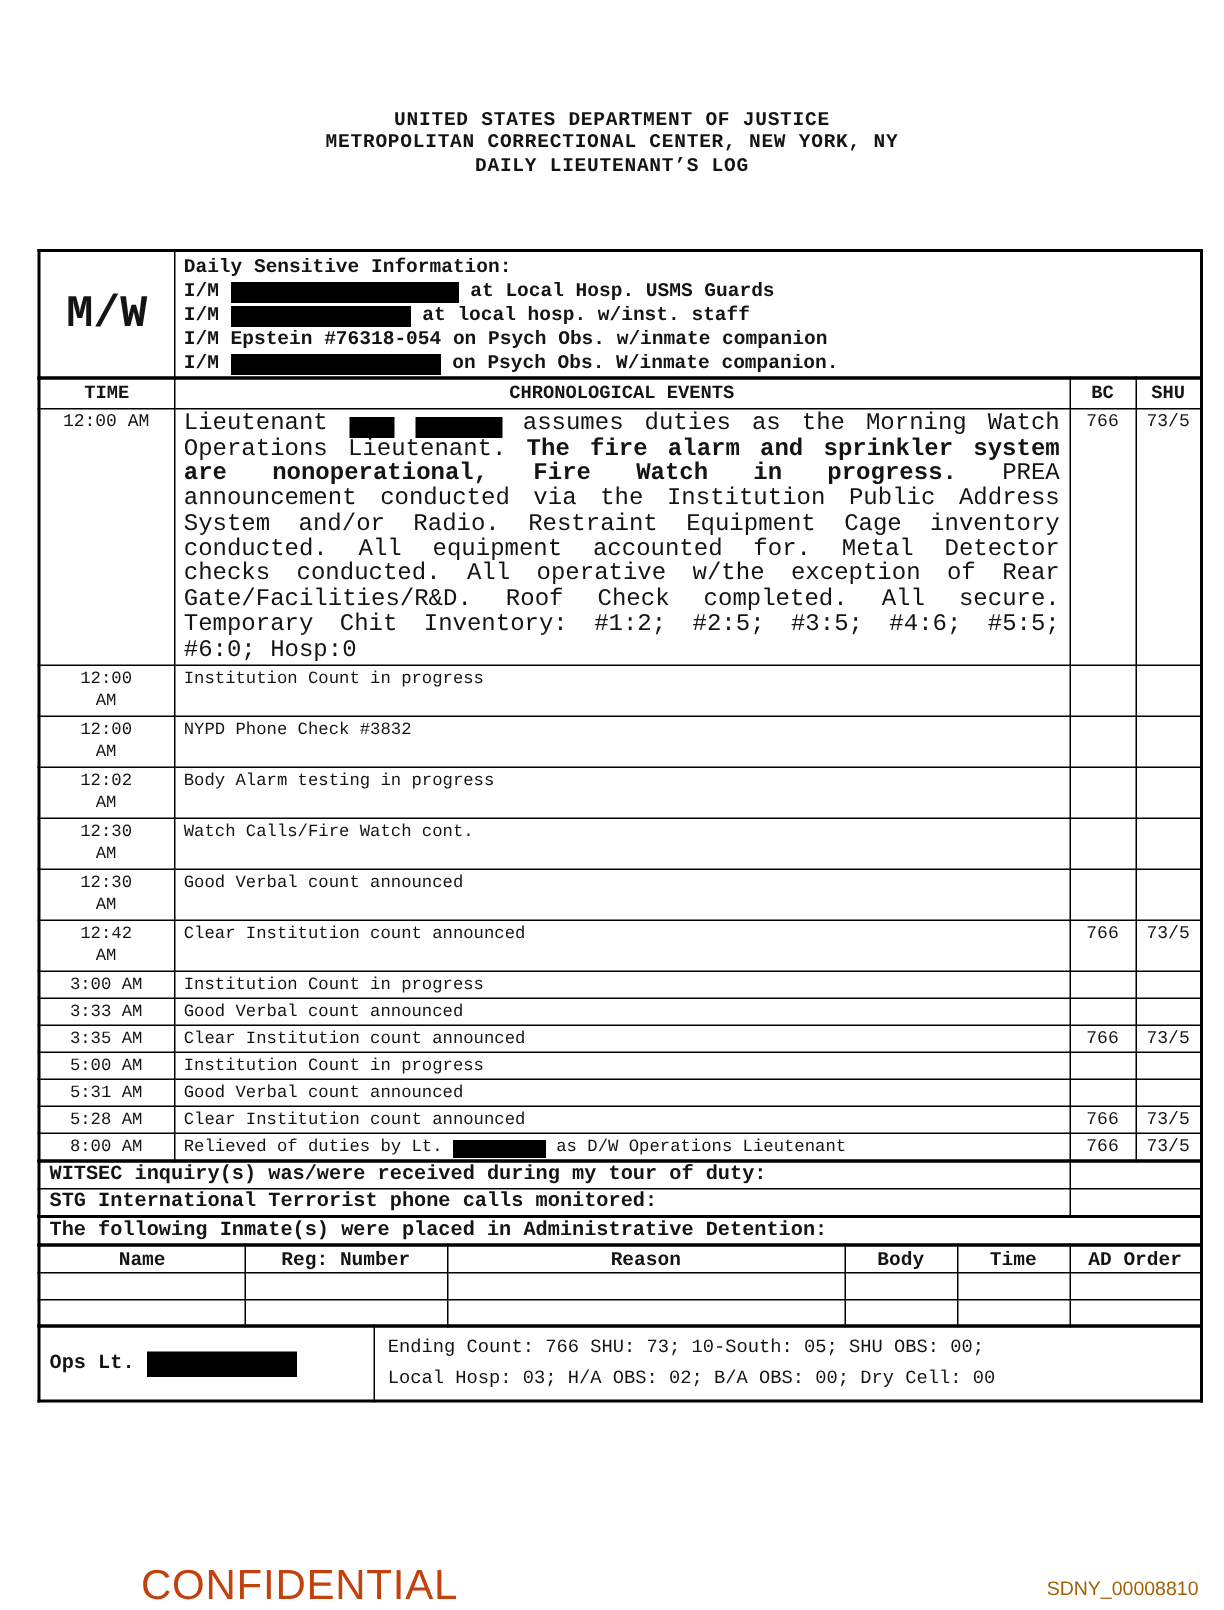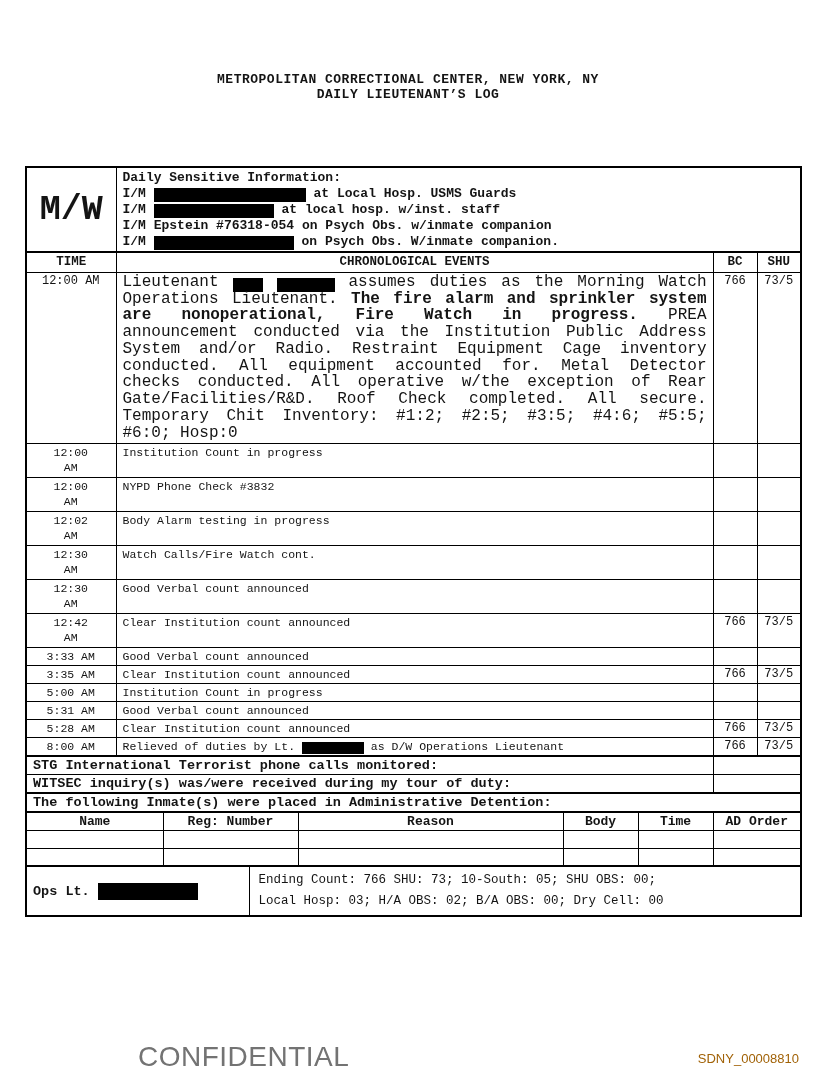--- a/index.html
+++ b/index.html
@@ -19,21 +19,21 @@
   td { border:1px solid #000; vertical-align:top; padding:1px 6px; overflow:hidden; box-sizing:border-box; }
   .bold { font-weight:bold; }
   .center { text-align:center; }
   .f14 { font-size:13.5px; }
 
   
   .t-shift td { height:21px; white-space:nowrap; }
 
   
   .t-sens td { height:82px; }
-  .watch-code { font-size:35px; font-weight:bold; text-align:center; vertical-align:middle; padding:0; }
+  .watch-code { font-size:30px; font-weight:bold; text-align:center; vertical-align:middle; padding:0; }
   .sens-cell { font-weight:bold; font-size:13px; line-height:16px; padding-top:2px; }
 
   
   .log-head td { height:20px; font-weight:bold; font-size:12.5px; text-align:center; padding-top:2px; }
   .time-cell { text-align:center; padding-right:7px; font-size:11.5px; line-height:15px; }
   .event-cell { font-size:11.5px; line-height:15px; }
   .bc-cell, .shu-cell { text-align:center; font-size:12px; padding:1px 2px; }
   tr.tall td { height:152px; }
   tr.tall .event-cell { font-size:16px; line-height:16.8px; text-align:justify; }
   tr.tall .time-cell { font-size:12px; }
@@ -62,20 +62,21 @@
     font-family:Liberation Sans, sans-serif;
     font-size:13px; color:#a16207;
   }
 </style>
 </head>
 <body>
 
 <div class="page">
 
   <div class="doc-header">
+    <div>UNITED STATES DEPARTMENT OF JUSTICE</div>
     <div>METROPOLITAN CORRECTIONAL CENTER, NEW YORK, NY</div>
     <div>DAILY LIEUTENANT’S LOG</div>
   </div>
 
   <div class="tables">
 
 
     <table class="t-sens">
       <colgroup>
           <col style="width:90px">
@@ -149,20 +150,26 @@
             <td class="bc-cell"></td>
             <td class="shu-cell"></td>
           </tr>
           <tr class="two">
             <td class="time-cell">12:42<br>AM</td>
             <td class="event-cell">Clear Institution count announced</td>
             <td class="bc-cell">766</td>
             <td class="shu-cell">73/5</td>
           </tr>
           <tr class="one">
+            <td class="time-cell">3:00 AM</td>
+            <td class="event-cell">Institution Count in progress</td>
+            <td class="bc-cell"></td>
+            <td class="shu-cell"></td>
+          </tr>
+          <tr class="one">
             <td class="time-cell">3:33 AM</td>
             <td class="event-cell">Good Verbal count announced</td>
             <td class="bc-cell"></td>
             <td class="shu-cell"></td>
           </tr>
           <tr class="one">
             <td class="time-cell">3:35 AM</td>
             <td class="event-cell">Clear Institution count announced</td>
             <td class="bc-cell">766</td>
             <td class="shu-cell">73/5</td>
@@ -194,25 +201,25 @@
         </tbody>
     </table>
 
     <table class="t-stg">
       <colgroup>
           <col style="width:687px">
           <col style="width:88px">
         </colgroup>
       <tbody>
           <tr>
+        <td>WITSEC inquiry(s) was/were received during my tour of duty:</td>
+        <td></td>
+      </tr>
+      <tr>
         <td>STG International Terrorist phone calls monitored:</td>
-        <td></td>
-      </tr>
-      <tr>
-        <td>WITSEC inquiry(s) was/were received during my tour of duty:</td>
         <td></td>
       </tr>
     </tbody>
       </table>
 
     <table class="t-follow">
       <colgroup>
           <col style="width:775px">
         </colgroup>
       <tbody>
@@ -272,16 +279,16 @@
         <td class="end-cell">
           <div>Ending Count: 766 SHU: 73; 10-South: 05; SHU OBS: 00;</div>
           <div>Local Hosp: 03; H/A OBS: 02; B/A OBS: 00; Dry Cell: 00</div>
         </td>
       </tr>
     </tbody>
       </table>
 
   </div>
 
-  <div class="confidential" id="confidential" style="color: #737373; margin-left: 44px;">CONFIDENTIAL</div>
+  <div class="confidential" id="confidential" style="color: #c2410c;">CONFIDENTIAL</div>
   <div class="bates">SDNY_00008810</div>
 
 </div>
 
 </body></html>

